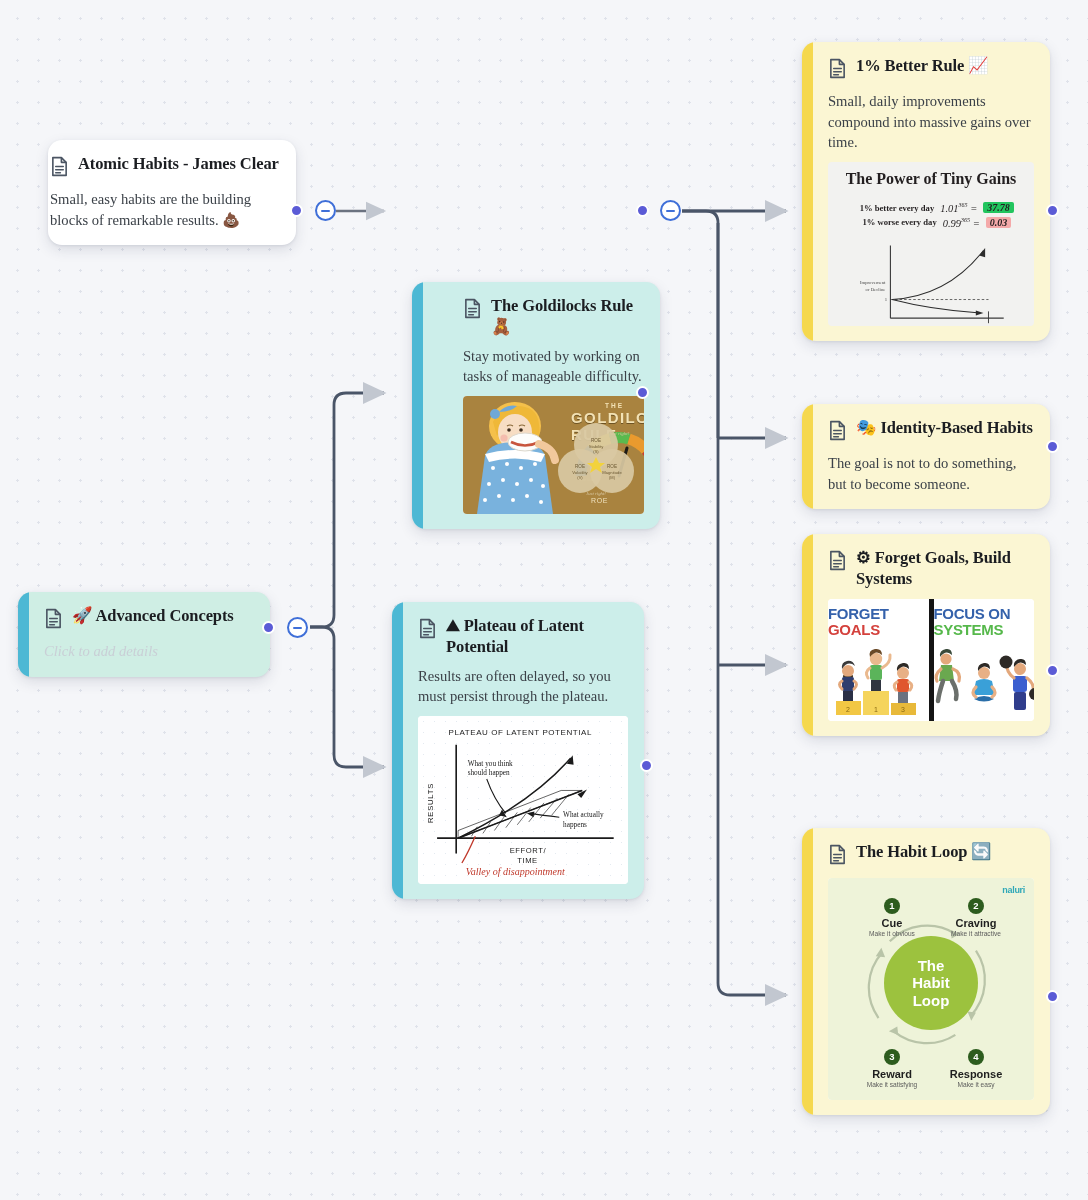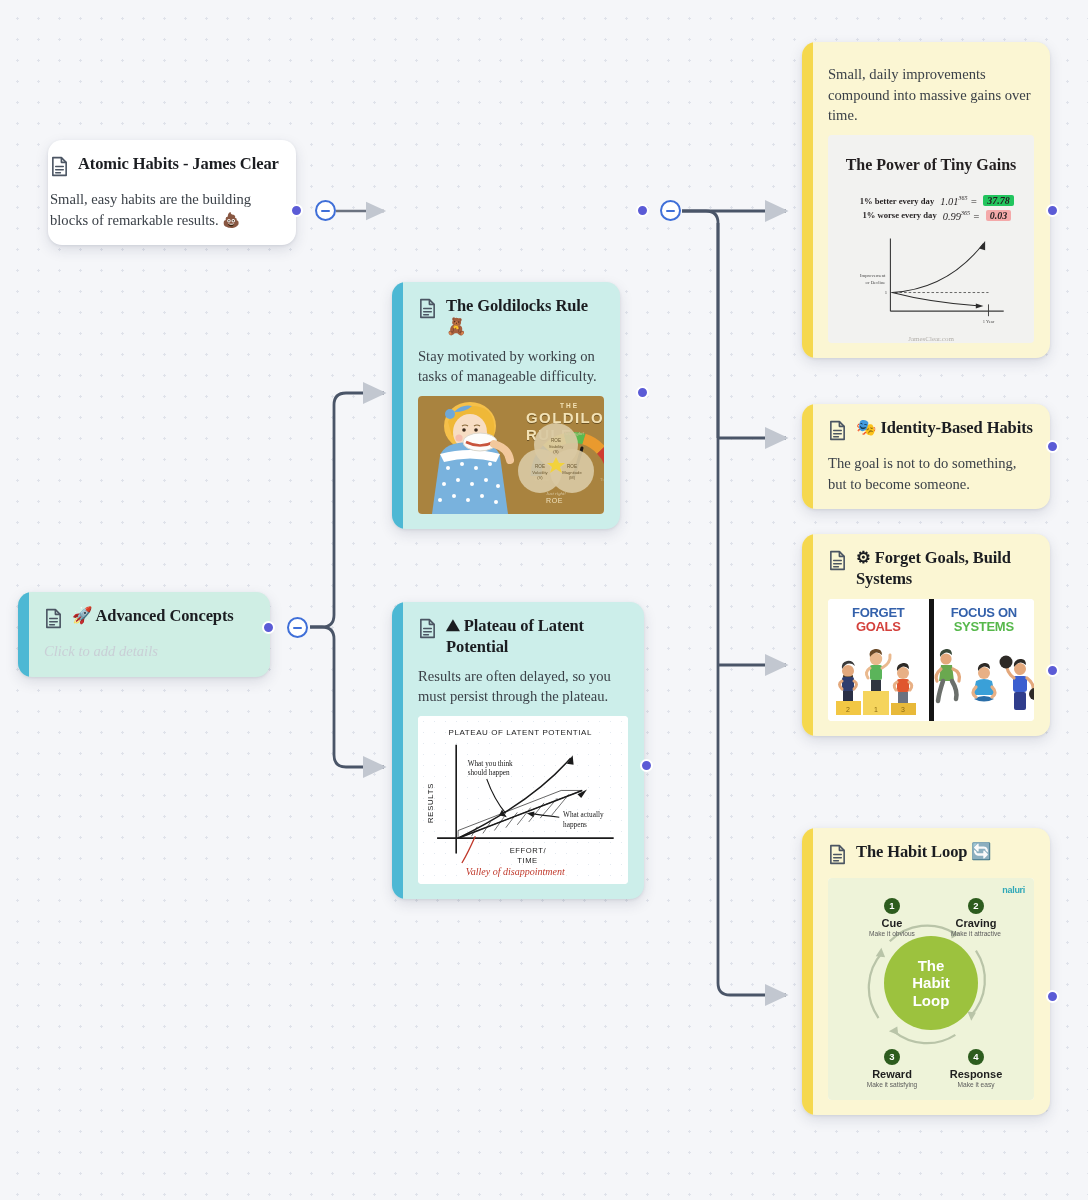--- a/index.html
+++ b/index.html
@@ -59,23 +59,23 @@
     background: #5b5bd6; border: 2.5px solid #ffffff; z-index: 6;
   }
   .collapse-btn {
     position: absolute; width: 21px; height: 21px; border-radius: 50%;
     background: #ffffff; border: 2px solid #3f6fd8; z-index: 7;
     display: flex; align-items: center; justify-content: center;
   }
   .collapse-btn .bar { width: 9px; height: 2px; background: #3f6fd8; border-radius: 1px; }
 
   
-  .tg { background: #f2f2f0; width: 100%; height: 208px; padding: 21px 10px; }
+  .tg { background: #f2f2f0; width: 100%; height: 164px; padding: 8px 10px; }
   .tg-title { text-align: center; font-size: 16px; font-weight: 700; color: #231f20; font-family: "Liberation Serif", serif; }
-  .tg-rows { margin-top: 21px; font-size: 8.6px; color: #231f20; }
+  .tg-rows { margin-top: 14px; font-size: 8.6px; color: #231f20; }
   .tg-row { display: flex; align-items: center; gap: 6px; justify-content: center; margin-bottom: 3px; }
   .tg-lbl { width: 86px; text-align: right; font-weight: 700; }
   .tg-eq { font-style: italic; font-family: "Liberation Serif", serif; font-size: 10.5px; }
   .tg-eq sup { font-size: 6px; }
   .tg-val { padding: 0 4px; font-style: italic; font-weight: 700; font-size: 10px; border-radius: 2px; }
   .tg-good { background: #22c55e; }
   .tg-bad  { background: #f4a9a9; }
   .tg-plot { position: relative; height: 108px; margin-top: 4px; }
   .tg-credit { text-align: center; font-size: 7px; color: #b3b0ab; margin-top: 2px; }
 
@@ -89,22 +89,22 @@
     font-family: "Liberation Sans", sans-serif; letter-spacing: .6px; }
 
   
   .pl { width: 100%; height: 168px; background: #ffffff; position: relative;
     background-image: radial-gradient(#e4eaf0 .9px, transparent 1px); background-size: 11px 11px; }
 
   
   .fg { width: 100%; height: 122px; background: #fff; display: flex; position: relative; }
   .fg-half { flex: 1; position: relative; padding-top: 7px; }
   .fg-div { width: 5px; background: #141414; }
-  .fg-h { text-align: center; font-family: "Liberation Sans", sans-serif; font-weight: 700;
-    font-size: 13px; line-height: 1.08; letter-spacing: -.3px; }
+  .fg-h { font-family: "Liberation Sans", sans-serif; font-weight: 700;
+    font-size: 15px; line-height: 1.08; letter-spacing: -.3px; }
   .c-blue { color: #3461ab; } .c-red { color: #d4413c; } .c-green { color: #56b84b; }
   .podium { position: absolute; bottom: 4px; left: 50%; transform: translateX(-50%); }
 
   
   .hl { width: 100%; height: 222px; background: #eef3d9; position: relative; }
   .hl-brand { position: absolute; right: 9px; top: 7px; font-size: 9px; color: #2fa8b8;
     font-family: "Liberation Sans", sans-serif; font-weight: 700; letter-spacing: -.3px; }
   .hl-item { position: absolute; text-align: center; width: 84px; }
   .hl-num { width: 16px; height: 16px; border-radius: 50%; background: #2d5c1e; color: #fff;
     font-size: 9.5px; font-weight: 700; line-height: 16px; margin: 0 auto 3px;
@@ -165,21 +165,21 @@
   <div class="handle-dot" style="left:290px; top:204px;"></div>
   <div class="collapse-btn" style="left:315px; top:200px;">
       <span class="bar"></span>
     </div>
 
   <div class="handle-dot" style="left:636px; top:204px;"></div>
   <div class="collapse-btn" style="left:660px; top:200px;">
       <span class="bar"></span>
     </div>
 
-  <div class="node teal" style="left:392px; top:282px; width:228px;">
+  <div class="node teal" style="left:412px; top:282px; width:248px;padding-left:25px;">
     <span class="accent"></span>
     <div class="body">
       <div class="title-row">
         <span class="doc-icon">
           <svg width="19" height="21" viewBox="0 0 20 22">
               <path d="M3 1.6h9l5 5v13.8H3z" fill="none" stroke="#4b5563" stroke-width="1.7" stroke-linejoin="round"></path>
               <path d="M12 1.6v5h5" fill="none" stroke="#4b5563" stroke-width="1.7" stroke-linejoin="round"></path>
               <path d="M6 11h8M6 14.4h8M6 17.6h5" stroke="#4b5563" stroke-width="1.5" stroke-linecap="round"></path>
             </svg>
         </span>
@@ -337,20 +337,30 @@
           </svg>
         </div>
       </div>
     </div>
   </div>
   <div class="handle-dot" style="left:640px; top:759px;"></div>
 
   <div class="node cream" style="left:802px; top:42px; width:248px;">
     <span class="accent"></span>
     <div class="body">
+      <div class="title-row">
+        <span class="doc-icon">
+          <svg width="19" height="21" viewBox="0 0 20 22">
+              <path d="M3 1.6h9l5 5v13.8H3z" fill="none" stroke="#4b5563" stroke-width="1.7" stroke-linejoin="round"></path>
+              <path d="M12 1.6v5h5" fill="none" stroke="#4b5563" stroke-width="1.7" stroke-linejoin="round"></path>
+              <path d="M6 11h8M6 14.4h8M6 17.6h5" stroke="#4b5563" stroke-width="1.5" stroke-linecap="round"></path>
+            </svg>
+        </span>
+        <span class="node-title">1% Better Rule 📈</span>
+      </div>
       <div class="node-desc">Small, daily improvements compound into massive gains over time.</div>
       <div class="thumb">
         <div class="tg">
           <div class="tg-title">The Power of Tiny Gains</div>
           <div class="tg-rows">
             <div class="tg-row">
               <span class="tg-lbl">1% better every day</span>
               <span class="tg-eq"><span>1.01</span><sup>365</sup> =</span>
               <span class="tg-val tg-good">37.78</span>
             </div>

